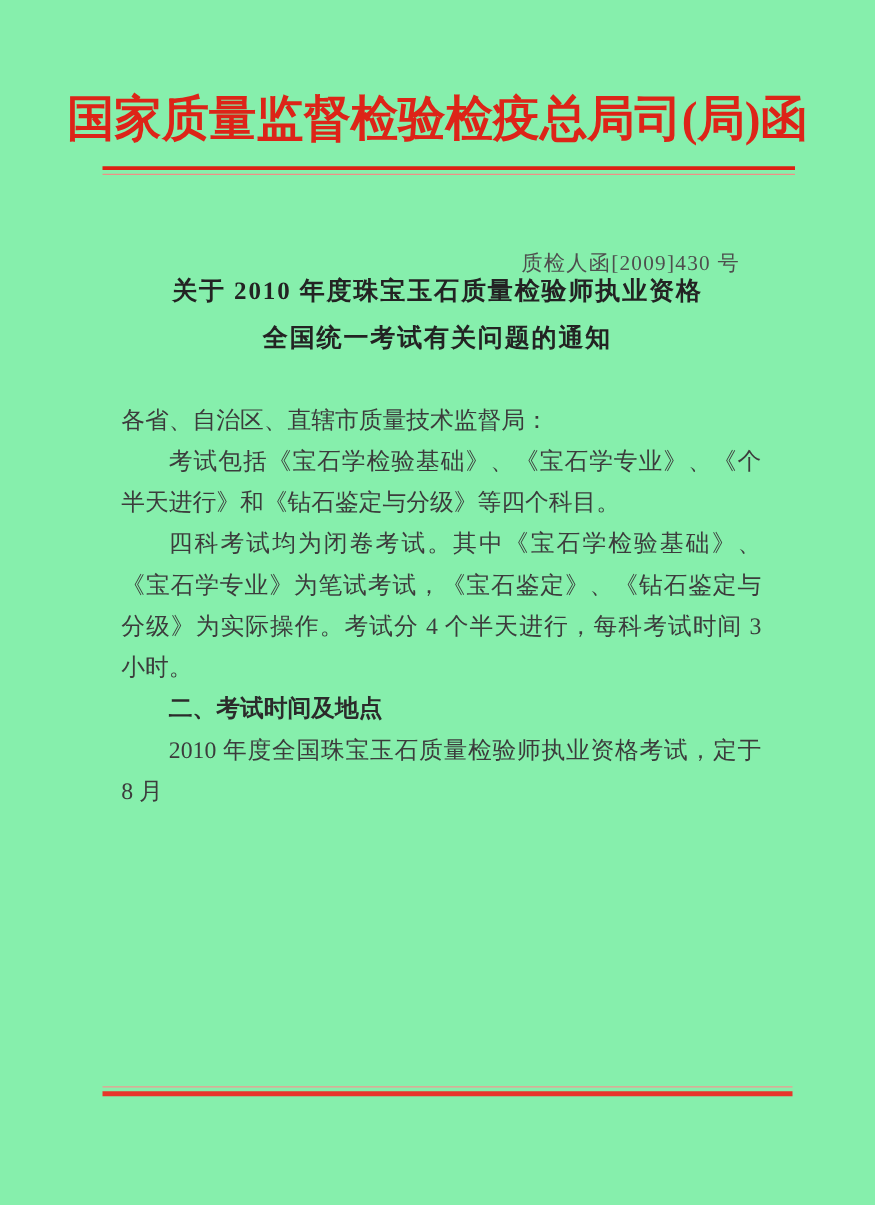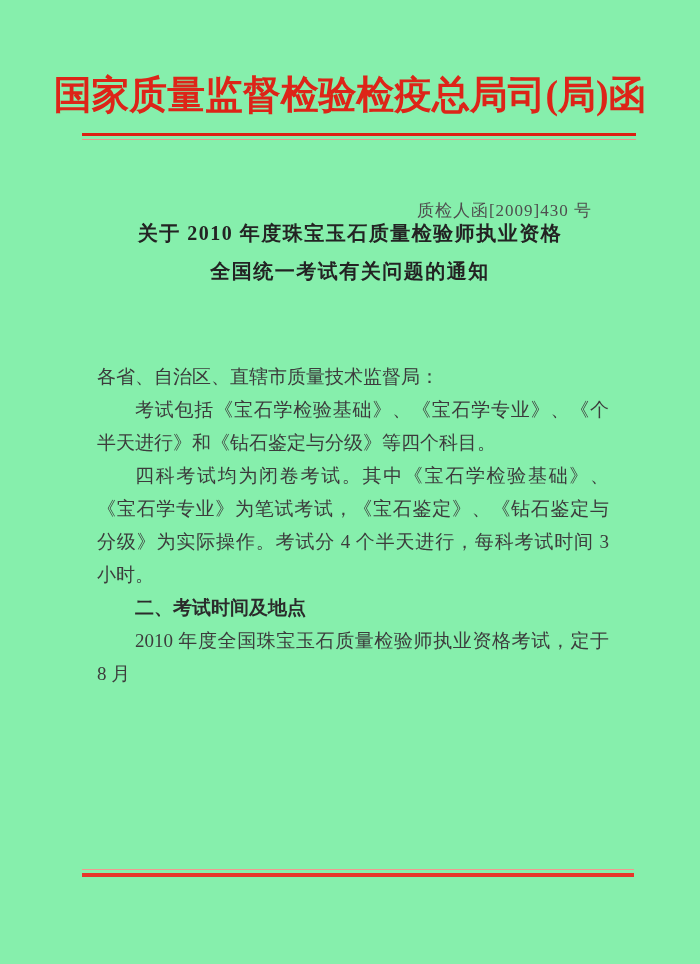--- a/index.html
+++ b/index.html
@@ -77,21 +77,20 @@
     line-height: 33px;
     color: #3c3c3c;
     text-align: justify;
   }
   .body-block p {
     margin: 0;
     text-indent: 2em;
   }
   .body-block p.salutation {
     text-indent: 0;
-    margin-top: 40px;
   }
   .body-block p.heading {
     font-weight: bold;
     color: #2b2b2b;
   }
   .rule-bottom-thin {
     position: absolute;
     top: 869px;
     left: 82px;
     width: 552px;

